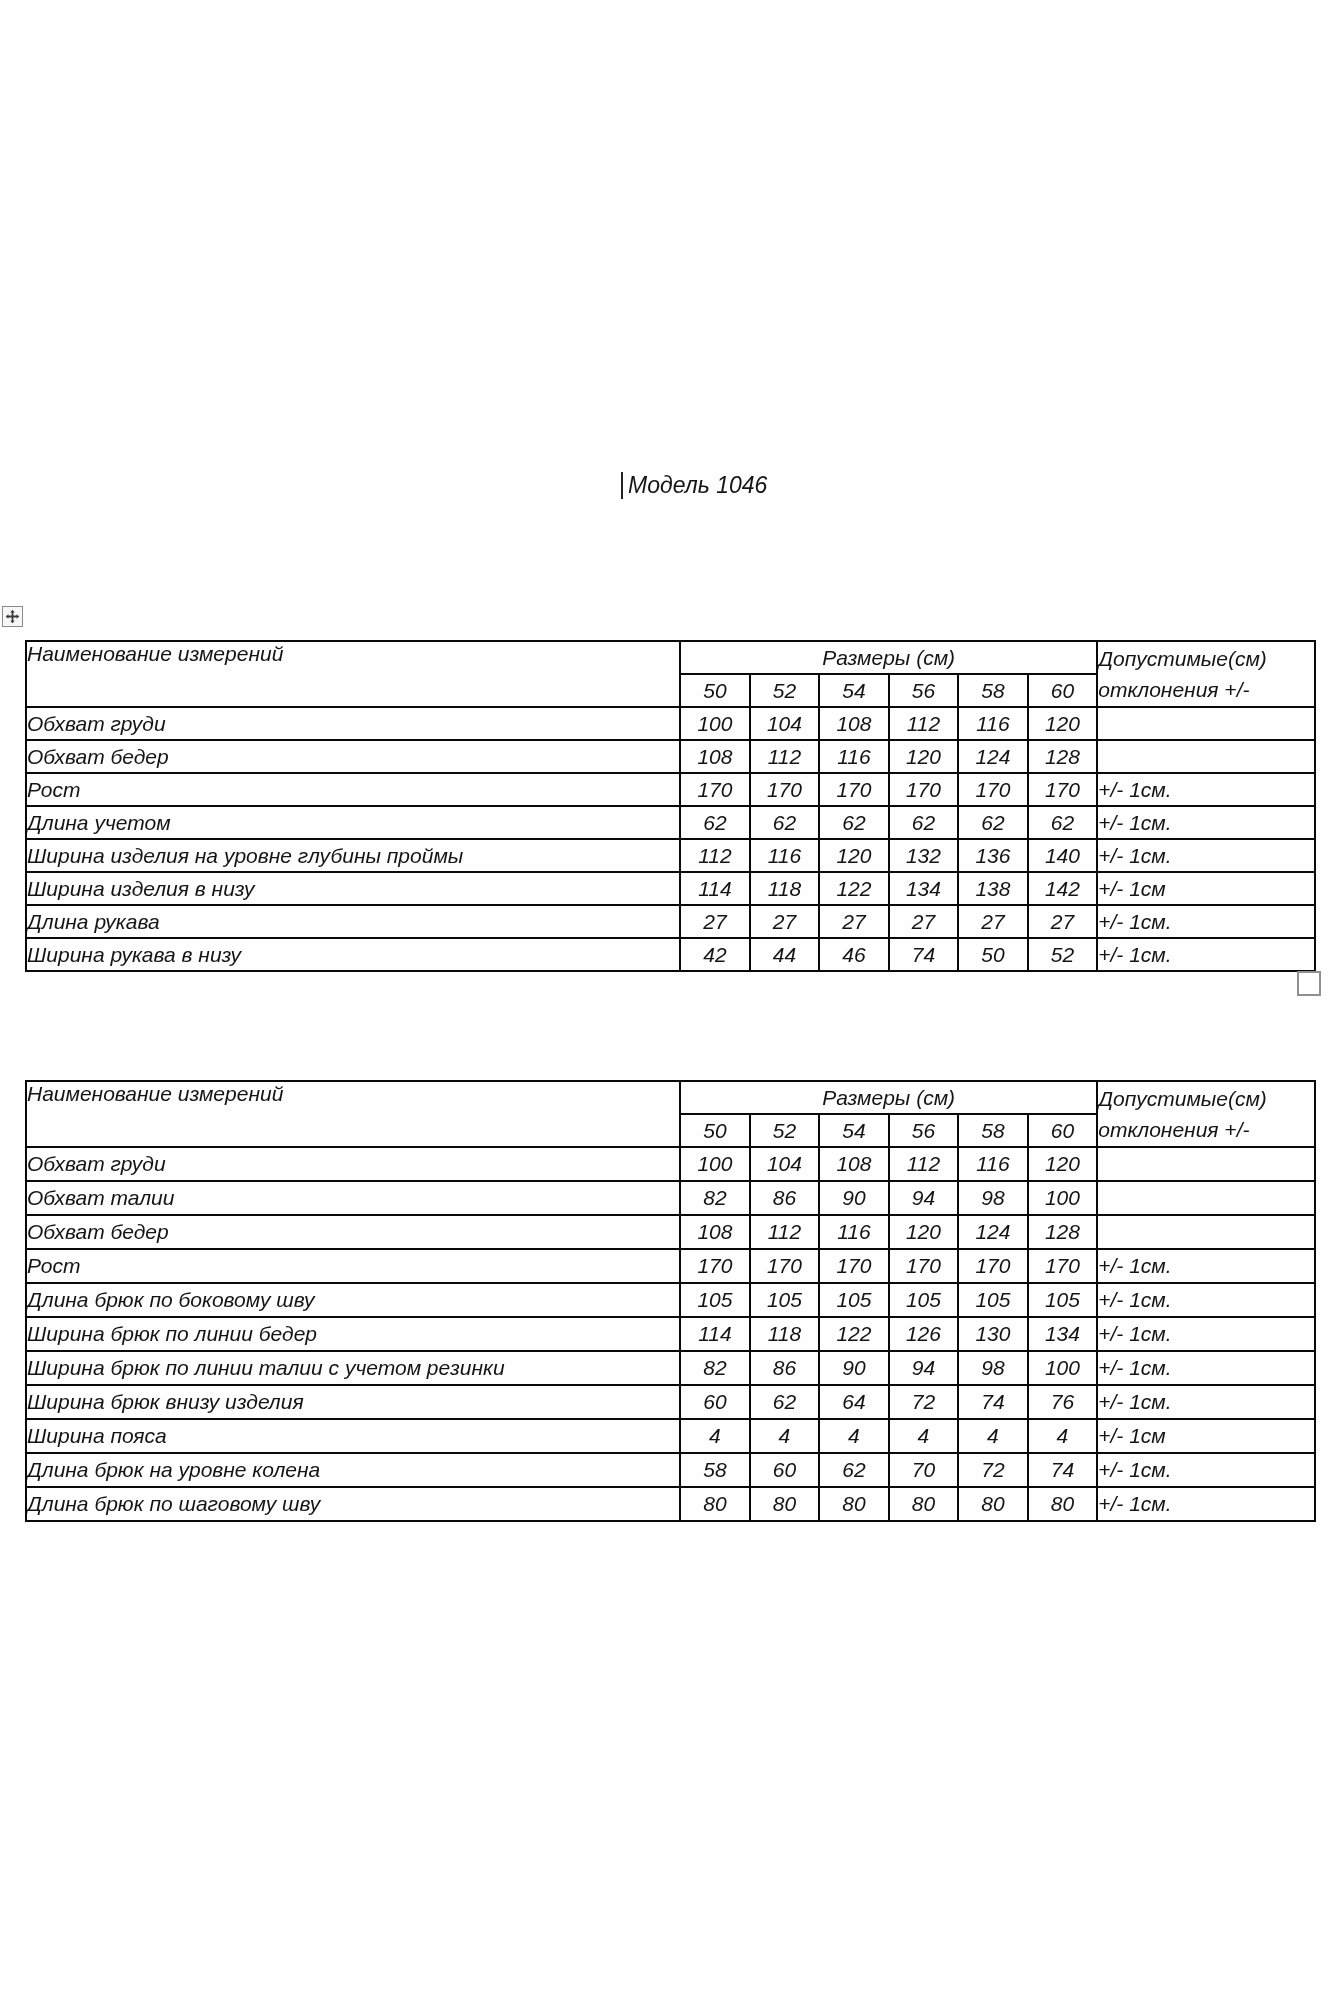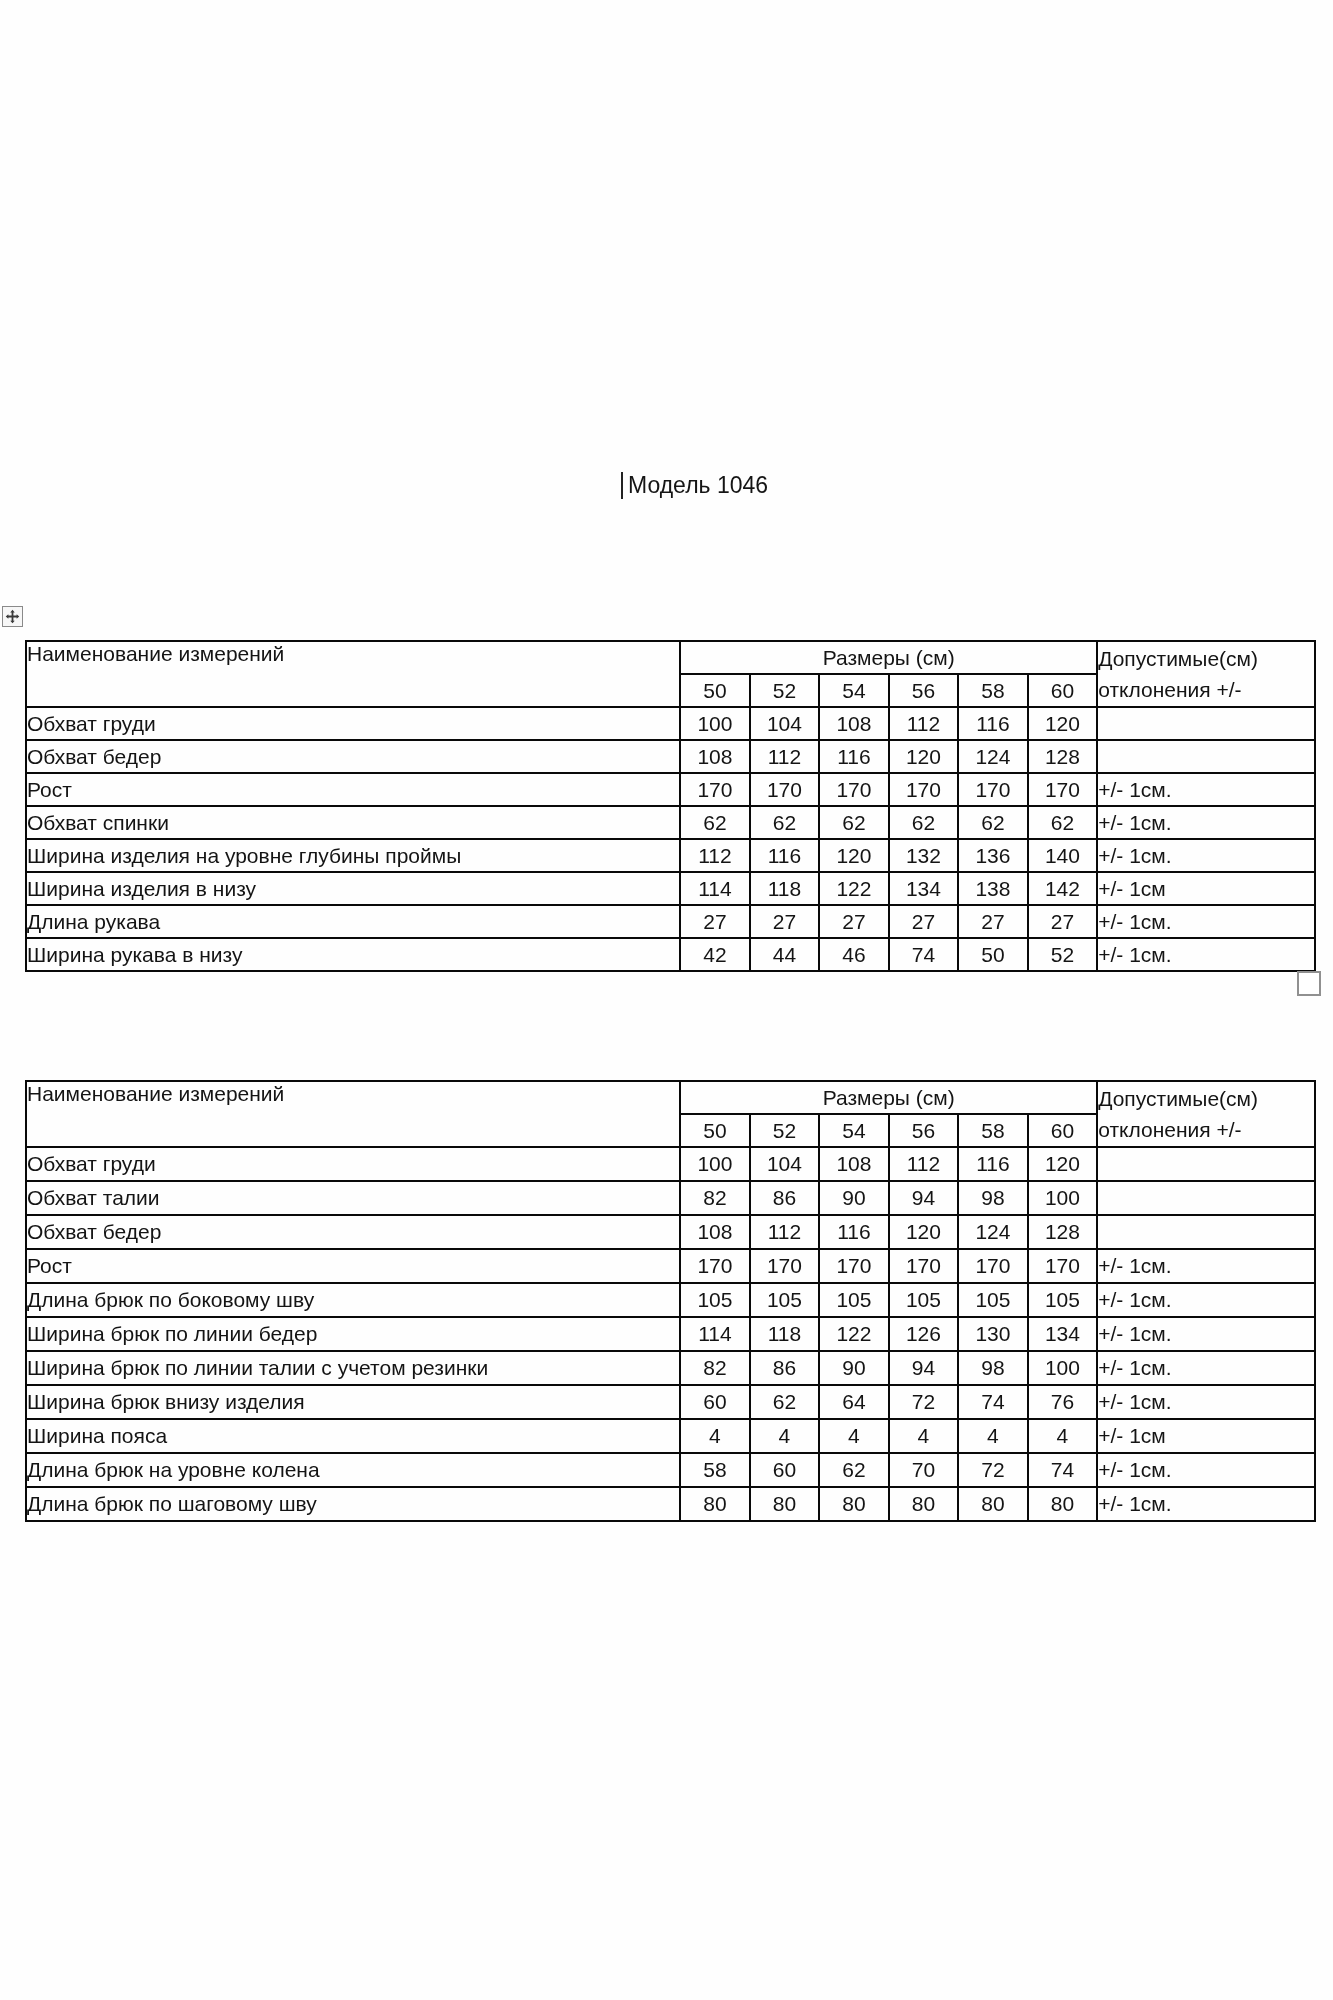--- a/index.html
+++ b/index.html
@@ -8,20 +8,21 @@
     background: #ffffff;
   }
   .page {
     position: relative;
     width: 1333px;
     height: 2000px;
     background: #fefefe;
     font-family: "Liberation Sans", sans-serif;
     color: #111111;
     overflow: hidden;
+    font-style: italic;
   }
   .title-block {
     position: absolute;
     left: 621px;
     top: 472px;
     display: flex;
     align-items: center;
     font-size: 23px;
     color: #151515;
     white-space: nowrap;
@@ -164,21 +165,21 @@
           <td class="name-cell">Рост</td>
           <td class="num-cell">170</td>
           <td class="num-cell">170</td>
           <td class="num-cell">170</td>
           <td class="num-cell">170</td>
           <td class="num-cell">170</td>
           <td class="num-cell">170</td>
           <td class="tol-cell">+/- 1см.</td>
         </tr>
         <tr>
-          <td class="name-cell">Обхват спинки</td>
+          <td class="name-cell">Длина учетом</td>
           <td class="num-cell">62</td>
           <td class="num-cell">62</td>
           <td class="num-cell">62</td>
           <td class="num-cell">62</td>
           <td class="num-cell">62</td>
           <td class="num-cell">62</td>
           <td class="tol-cell">+/- 1см.</td>
         </tr>
         <tr>
           <td class="name-cell">Ширина изделия на уровне глубины проймы</td>

